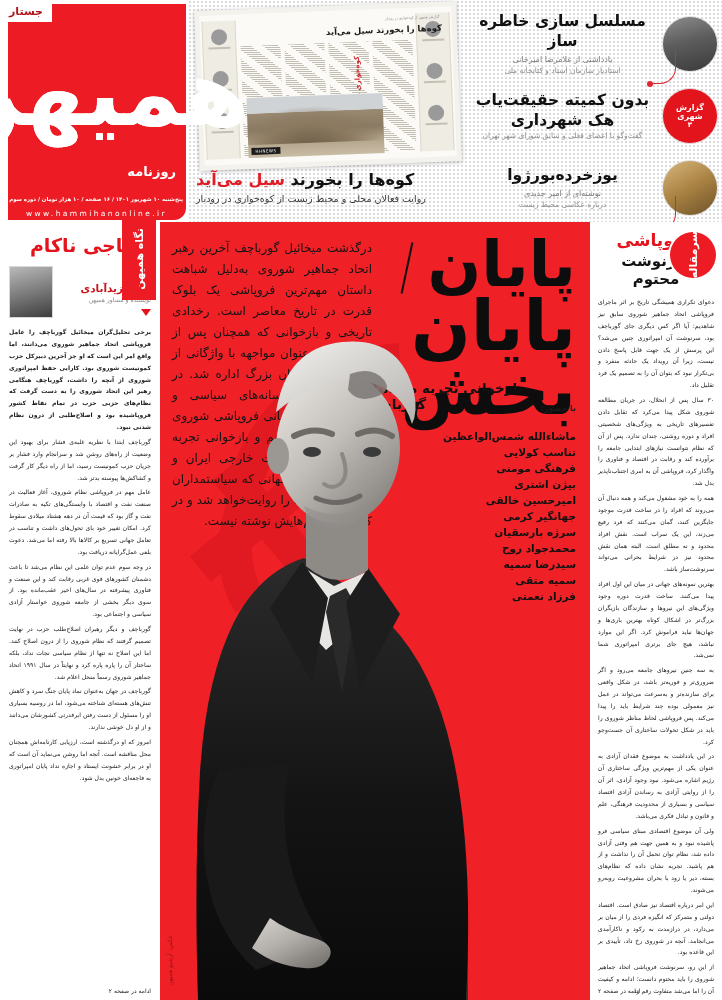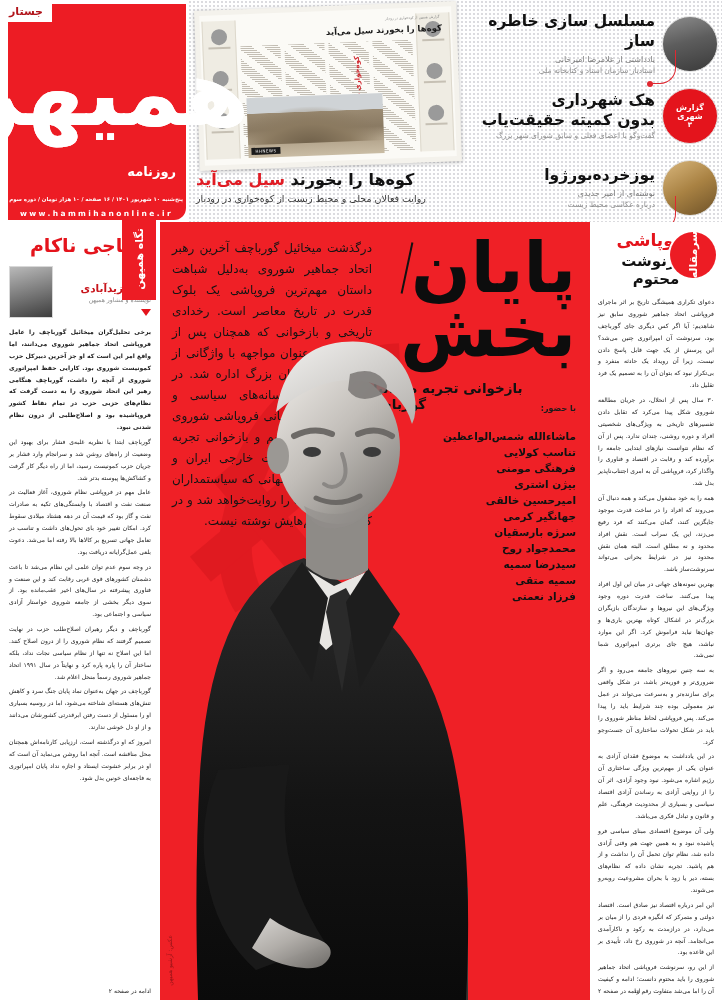--- a/index.html
+++ b/index.html
@@ -34,21 +34,21 @@
     font-size: 13px; font-weight:700;
   }
   .masthead-dateline {
     position: absolute; left: 2px; right: 3px; top: 192px;
     color: #fff; font-size: 5.4px; letter-spacing: -0.2px;
     text-align: center; white-space: nowrap; font-weight: 700;
   }
   .masthead-url {
     position: absolute; left: 2px; right: 3px; top: 205px;
     color: #fff; font-size: 7.5px; letter-spacing: 2.4px;
-    text-align: center; direction: ltr; font-weight: 700;
+    text-align: center; direction: ltr; font-weight: 400;
   }
   .corner-tab {
     position: absolute; left: 0; top: 0; width: 52px; height: 22px;
     background: #fff; color: #b1141a; font-size: 11px; font-weight: 700;
     display:flex; align-items:center; justify-content:center; letter-spacing: -1px;
   }
 
   
   .teaser-zone {
     position: absolute; left: 188px; top: 0; width: 534px; height: 222px;
@@ -60,21 +60,21 @@
   .teaser-thumb {
     width: 56px; height: 56px; border-radius: 50%;
     background: #cfcfcf; flex: 0 0 56px; overflow:hidden; position:relative;
     border: 1px solid #e2e2e2;
   }
   .t1 { background: linear-gradient(165deg,#8d8d8d 0%,#5d5d5d 45%,#3a3a3a 100%); }
   .t2 { background: #e4141c; display:flex; align-items:center; justify-content:center; }
   .t3 { background: linear-gradient(150deg,#d9b77d 0%,#a98243 50%,#6e5228 100%); }
   .badge-txt { color:#fff; font-size:8px; font-weight:700; line-height:1.15; text-align:center; }
   .badge-num { font-size: 7px; display:block; }
-  .teaser-text { text-align: right; flex: 1 1 auto; padding-left: 2px; }
+  .teaser-text { text-align: center; flex: 1 1 auto; padding-left: 2px; }
   .teaser-title {
     font-size: 15.5px; font-weight: 700; color: #111; line-height: 1.28;
     letter-spacing: -0.3px;
   }
   .teaser-by { font-size: 8px; color: #7b7b7b; margin-top: 3px; line-height: 1.35; }
   .teaser-by2 { font-size: 7.5px; color: #8e8e8e; line-height: 1.35; }
   .hook {
     position:absolute; width: 26px; height: 34px;
     border-right: 1.6px solid #e02730; border-bottom: 1.6px solid #e02730;
     border-bottom-right-radius: 16px;
@@ -297,23 +297,23 @@
       </div>
 
       <div class="teaser">
         <div class="teaser-thumb t2">
           <div class="badge-txt">
             <span>گزارش شهری</span>
             <span class="badge-num">۳</span>
           </div>
         </div>
         <div class="teaser-text">
+          <div class="teaser-title">بدون کمیته حقیقت‌یاب</div>
           <div class="teaser-title">هک شهرداری</div>
-          <div class="teaser-title">بدون کمیته حقیقت‌یاب</div>
-          <div class="teaser-by2">گفت‌وگو با اعضای فعلی و سابق شورای شهر بزرگ</div>
+          <div class="teaser-by2">گفت‌وگو با اعضای فعلی و سابق شورای شهر تهران</div>
         </div>
       </div>
 
       <div class="teaser">
         <div class="teaser-thumb t3"></div>
         <div class="teaser-text">
           <div class="teaser-title">یوزخرده‌بورژوا</div>
           <div class="teaser-by">نوشته‌ای از امیر جدیدی</div>
           <div class="teaser-by2">درباره عکاسی محیط زیست</div>
         </div>
@@ -342,20 +342,21 @@
           <path d="M58 196 c-16 50 -10 92 8 120 l30 -18 c-14 -24 -18 -58 -6 -96 Z"></path>
           <path d="M104 300 l24 -30 120 96 -24 30 Z"></path>
           <path d="M48 318 l150 -120 22 28 -150 120 Z" opacity="0.0"></path>
           <rect x="12" y="206" width="150" height="34" transform="rotate(-40 87 223)"></rect>
           <rect x="86" y="150" width="36" height="150" transform="rotate(-40 104 225)"></rect>
         </g>
       </svg>
     </div>
 
     <div class="headline-wrap">
+      <div class="headline">پایان</div>
       <div class="headline2">پایان بخش</div>
       <div class="hl-divider"></div>
     </div>
 
     <div class="lede">درگذشت میخائیل گورباچف آخرین رهبر اتحاد جماهیر شوروی به‌دلیل شباهت داستان مهم‌ترین فروپاشی یک بلوک قدرت در تاریخ معاصر است. رخدادی تاریخی و بازخوانی که همچنان پس از شش دهه به‌عنوان مواجهه با واژگانی از پایان‌های یک جهان بزرگ اداره شد. در شماره امروز رسانه‌های سیاسی و اقتصادی و نهاد جهانی فروپاشی شوروی را فراخوانی کرده‌ایم و بازخوانی تجربه گورباچف در سیاست خارجی ایران و باور او را درباره جهانی که سیاستمداران ایران پردازش‌ها را روایت‌خواهد شد و در کتاب‌های فیلم‌هایش نوشته نیست.</div>
 
     <div class="subhead">بازخوانی تجربه میخائیل گورباچف</div>
 
     <div class="credits">
       <div class="credits-label">با حضور:</div>

